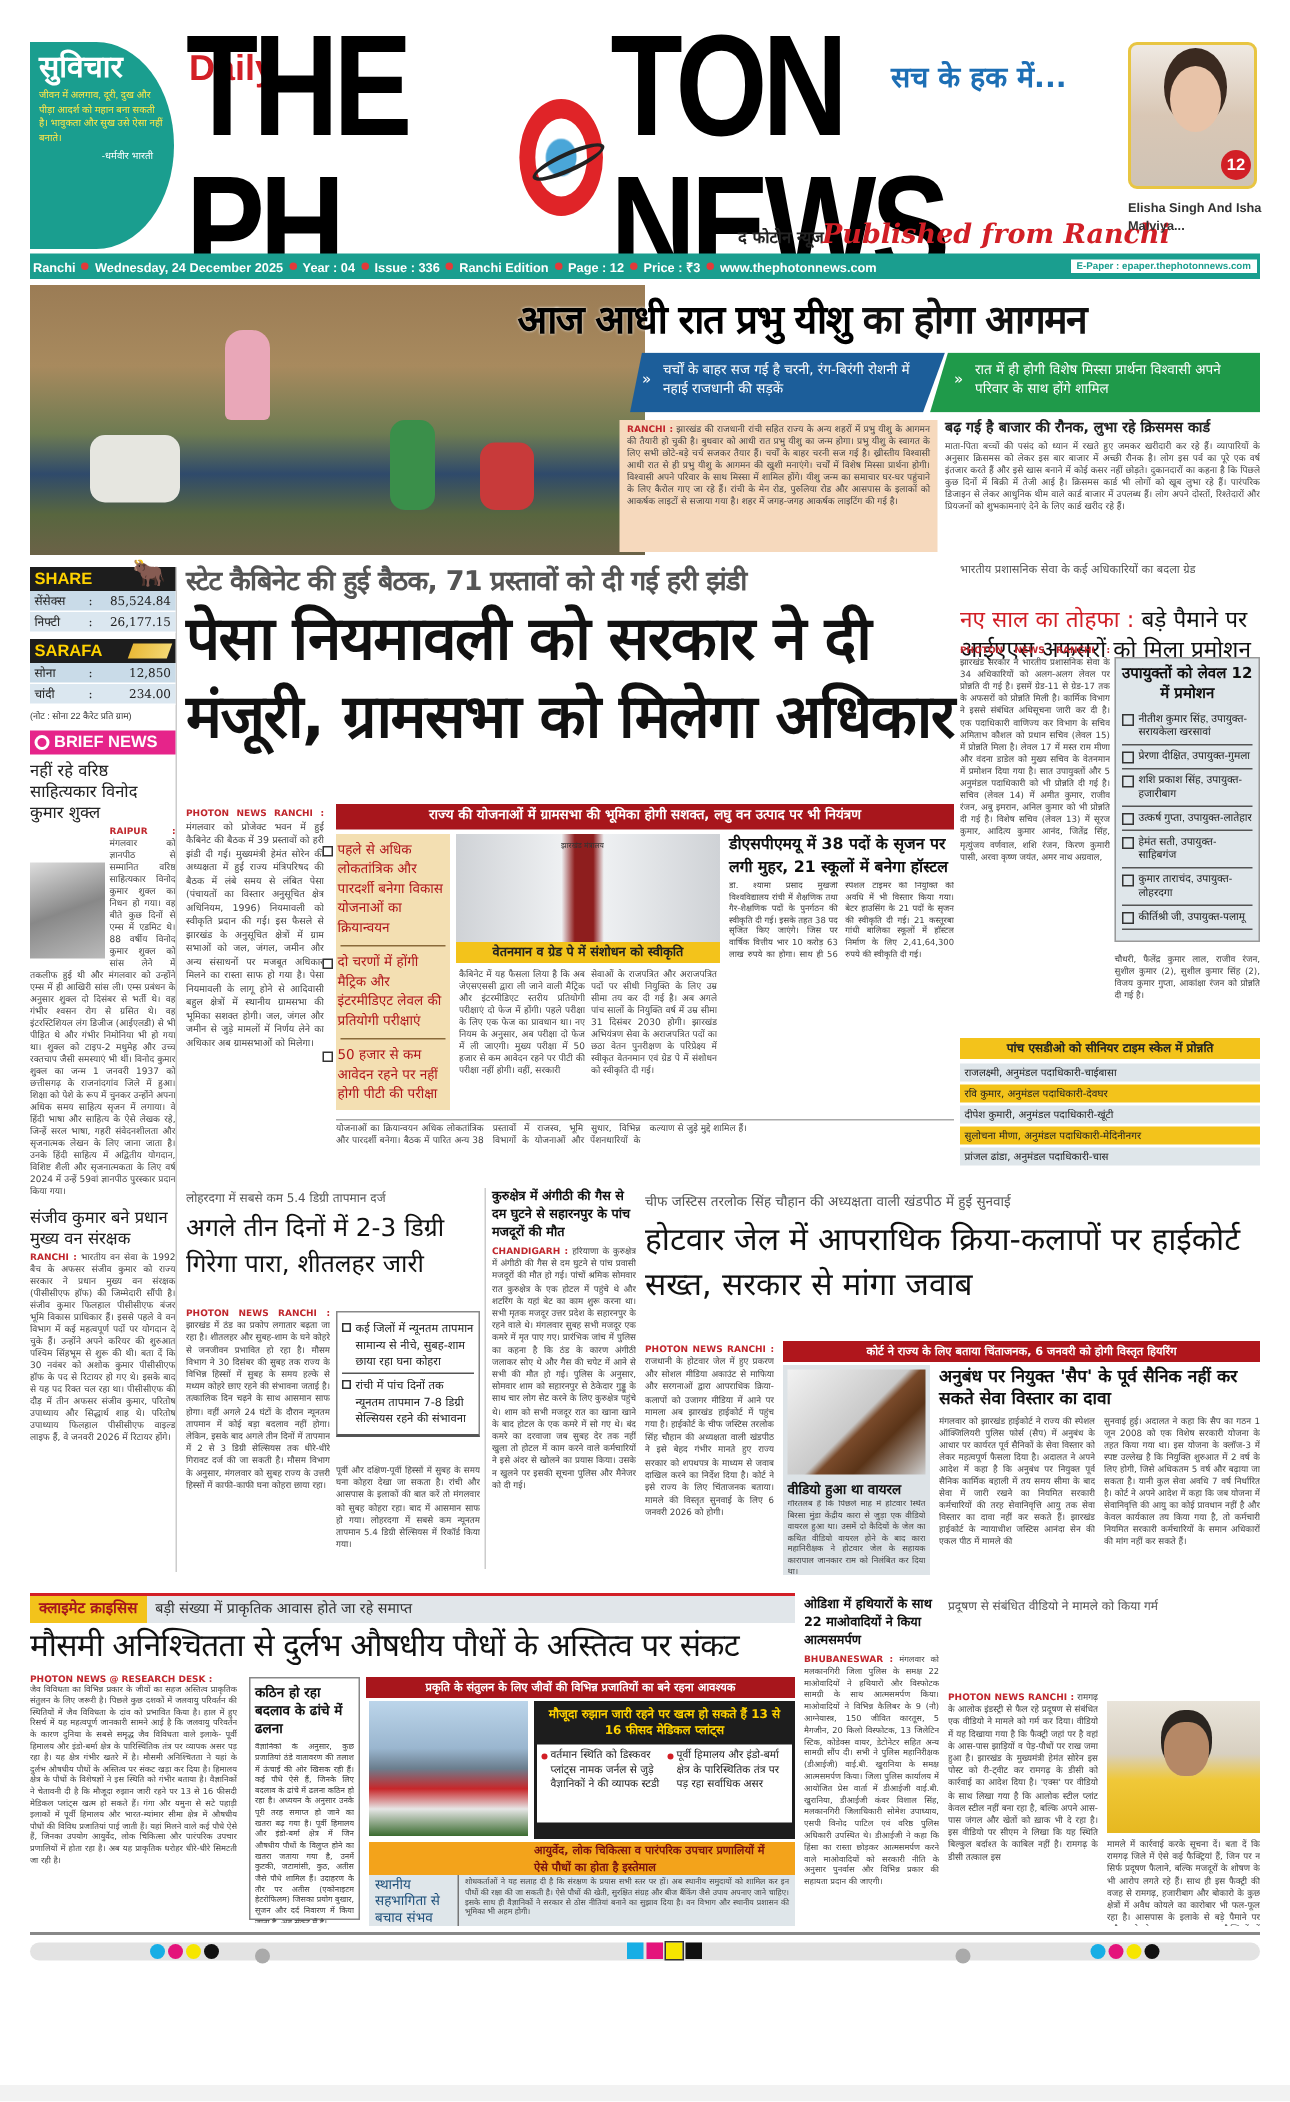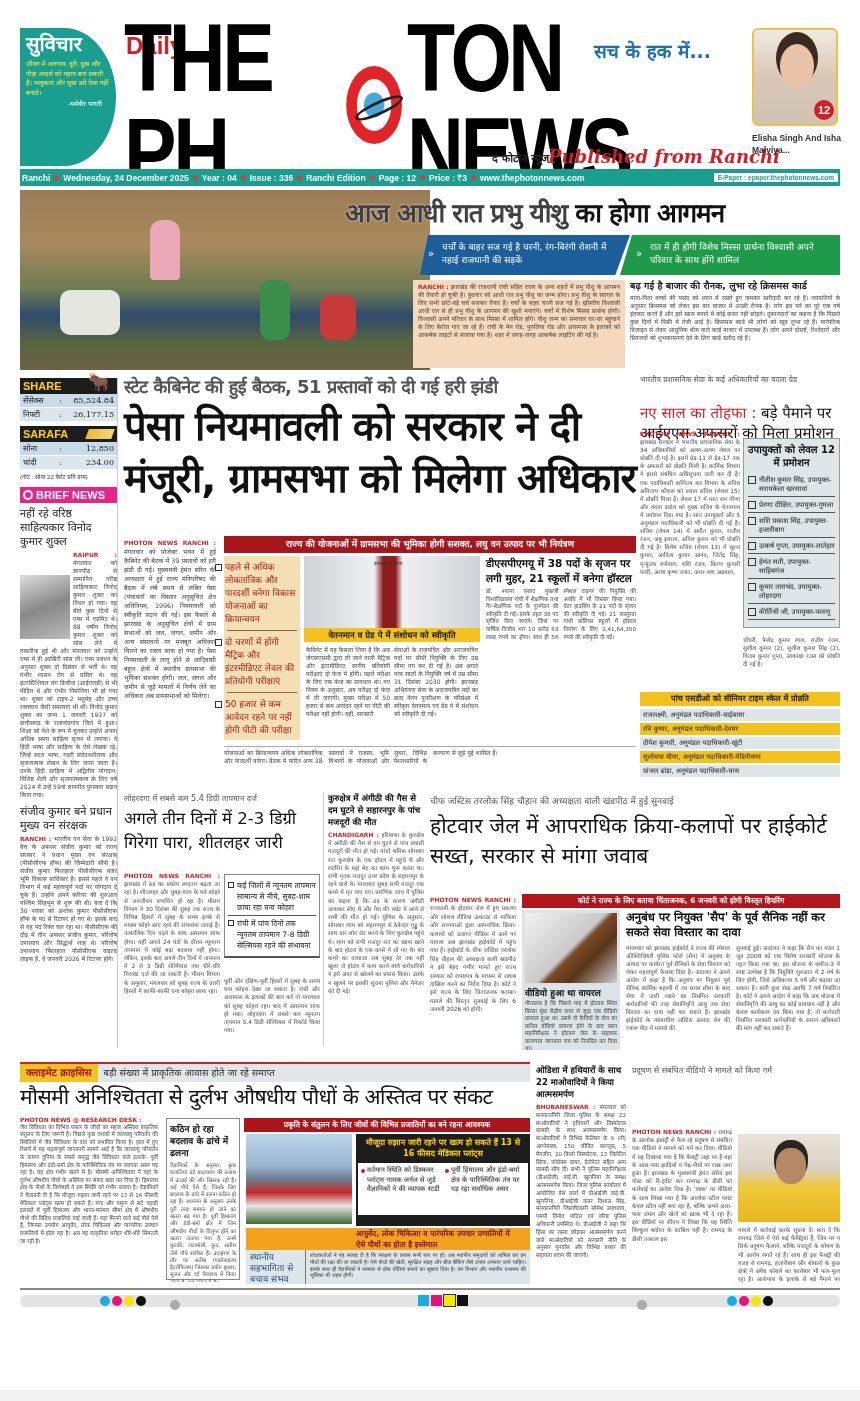--- a/index.html
+++ b/index.html
@@ -64,21 +64,21 @@
 </div>
 
 <div class="abs" style="left:20px;top:190px;width:820px;height:180px">
   <div class="abs" style="left:0;top:0;width:410px;height:180px;background:linear-gradient(180deg,#9b7c55 0,#a88a5e 30%,#6e7b52 55%,#2f4a6b 70%,#58663f 85%,#6b6247)">
     <div style="position:absolute;left:130px;top:30px;width:30px;height:60px;background:#e9a7b8;border-radius:12px 12px 4px 4px"></div>
     <div style="position:absolute;left:40px;top:100px;width:60px;height:45px;background:#e6e6e0;border-radius:10px"></div>
     <div style="position:absolute;left:240px;top:90px;width:30px;height:60px;background:#3a8f4a;border-radius:10px"></div>
     <div style="position:absolute;left:300px;top:105px;width:36px;height:45px;background:#c83a3a;border-radius:10px"></div>
   </div>
   <div class="abs hindi-h" style="left:325px;top:4px;font-size:26px;font-weight:bold;white-space:nowrap;letter-spacing:-1px">
-    <span style="color:#404040;text-shadow:0 0 2px #fff">आज आधी रात प्रभु यीशु</span>
+    <span style="color:#000000;text-shadow:0 0 2px #fff">आज आधी रात प्रभु यीशु</span>
     <span style="color:#111">का होगा आगमन</span>
   </div>
   <div class="abs" style="left:400px;top:45px;width:210px;height:40px;background:#1c5e9a;clip-path:polygon(8px 0,100% 0,93% 100%,0 100%);color:#fff;font-size:9px;line-height:13px;padding:6px 14px 0 22px;font-family:'DejaVu Sans',sans-serif">
     <span style="position:absolute;left:8px;top:12px;font-size:10px">»</span>
     <span>चर्चों के बाहर सज गई है चरनी, रंग-बिरंगी रोशनी में नहाई राजधानी की सड़कें</span>
   </div>
   <div class="abs" style="left:600px;top:45px;width:220px;height:40px;background:#1f9a4a;clip-path:polygon(12px 0,100% 0,100% 100%,0 100%);color:#fff;font-size:9px;line-height:13px;padding:6px 8px 0 30px;font-family:'DejaVu Sans',sans-serif">
     <span style="position:absolute;left:16px;top:12px;font-size:10px">»</span>
     <span>रात में ही होगी विशेष मिस्सा प्रार्थना विश्वासी अपने परिवार के साथ होंगे शामिल</span>
   </div>
@@ -137,21 +137,21 @@
     <span>मंगलवार को ज्ञानपीठ से सम्मानित वरिष्ठ साहित्यकार विनोद कुमार शुक्ल का निधन हो गया। वह बीते कुछ दिनों से एम्स में एडमिट थे। 88 वर्षीय विनोद कुमार शुक्ल को सांस लेने में तकलीफ हुई थी और मंगलवार को उन्होंने एम्स में ही आखिरी सांस ली। एम्स प्रबंधन के अनुसार शुक्ल दो दिसंबर से भर्ती थे। वह गंभीर श्वसन रोग से ग्रसित थे। वह इंटरस्टिशियल लंग डिजीज (आईएलडी) से भी पीड़ित थे और गंभीर निमोनिया भी हो गया था। शुक्ल को टाइप-2 मधुमेह और उच्च रक्तचाप जैसी समस्याएं भी थीं। विनोद कुमार शुक्ल का जन्म 1 जनवरी 1937 को छत्तीसगढ़ के राजनांदगांव जिले में हुआ। शिक्षा को पेशे के रूप में चुनकर उन्होंने अपना अधिक समय साहित्य सृजन में लगाया। वे हिंदी भाषा और साहित्य के ऐसे लेखक रहे, जिन्हें सरल भाषा, गहरी संवेदनशीलता और सृजनात्मक लेखन के लिए जाना जाता है। उनके हिंदी साहित्य में अद्वितीय योगदान, विशिष्ट शैली और सृजनात्मकता के लिए वर्ष 2024 में उन्हें 59वां ज्ञानपीठ पुरस्कार प्रदान किया गया।</span>
   </div>
   <div class="hindi-h" style="font-size:11px;line-height:14px;margin-top:4px;color:#222">संजीव कुमार बने प्रधान मुख्य वन संरक्षक</div>
   <div class="body-text" style="margin-top:2px;height:176px">
     <span class="dateline">RANCHI :</span>
     <span>भारतीय वन सेवा के 1992 बैच के अफसर संजीव कुमार को राज्य सरकार ने प्रधान मुख्य वन संरक्षक (पीसीसीएफ हॉफ) की जिम्मेदारी सौंपी है। संजीव कुमार फिलहाल पीसीसीएफ बंजर भूमि विकास प्राधिकार हैं। इससे पहले वे वन विभाग में कई महत्वपूर्ण पदों पर योगदान दे चुके हैं। उन्होंने अपने करियर की शुरुआत पश्चिम सिंहभूम से शुरू की थी। बता दें कि 30 नवंबर को अशोक कुमार पीसीसीएफ हॉफ के पद से रिटायर हो गए थे। इसके बाद से यह पद रिक्त चल रहा था। पीसीसीएफ की दौड़ में तीन अफसर संजीव कुमार, परितोष उपाध्याय और सिद्धार्थ शाह थे। परितोष उपाध्याय फिलहाल पीसीसीएफ वाइल्ड लाइफ हैं, वे जनवरी 2026 में रिटायर होंगे।</span>
   </div>
 </div>
 
 <div class="abs" style="left:124px;top:374px;width:512px;height:410px">
-  <div class="hindi-h" style="font-size:18px;color:#555;font-weight:bold;white-space:nowrap;letter-spacing:-0.5px">स्टेट कैबिनेट की हुई बैठक, 51 प्रस्तावों को दी गई हरी झंडी</div>
+  <div class="hindi-h" style="font-size:18px;color:#555;font-weight:bold;white-space:nowrap;letter-spacing:-0.5px">स्टेट कैबिनेट की हुई बैठक, 71 प्रस्तावों को दी गई हरी झंडी</div>
   <div class="hindi-h" style="font-size:40px;line-height:52px;font-weight:900;color:#111;letter-spacing:-1px;margin-top:2px">पेसा नियमावली को सरकार ने दी मंजूरी, ग्रामसभा को मिलेगा अधिकार</div>
   <div class="abs body-text" style="left:0;top:164px;width:92px;height:232px;font-size:6.3px;line-height:9px">
     <span class="dateline">PHOTON NEWS RANCHI :</span>
     <span>मंगलवार को प्रोजेक्ट भवन में हुई कैबिनेट की बैठक में 39 प्रस्तावों को हरी झंडी दी गई। मुख्यमंत्री हेमंत सोरेन की अध्यक्षता में हुई राज्य मंत्रिपरिषद की बैठक में लंबे समय से लंबित पेसा (पंचायतों का विस्तार अनुसूचित क्षेत्र अधिनियम, 1996) नियमावली को स्वीकृति प्रदान की गई। इस फैसले से झारखंड के अनुसूचित क्षेत्रों में ग्राम सभाओं को जल, जंगल, जमीन और अन्य संसाधनों पर मजबूत अधिकार मिलने का रास्ता साफ हो गया है। पेसा नियमावली के लागू होने से आदिवासी बहुल क्षेत्रों में स्थानीय ग्रामसभा की भूमिका सशक्त होगी। जल, जंगल और जमीन से जुड़े मामलों में निर्णय लेने का अधिकार अब ग्रामसभाओं को मिलेगा।</span>
   </div>
   <div class="abs hindi-h" style="left:100px;top:162px;width:412px;height:17px;background:#a8161c;color:#fff;font-size:9px;font-weight:bold;text-align:center;line-height:17px;white-space:nowrap;overflow:hidden">राज्य की योजनाओं में ग्रामसभा की भूमिका होगी सशक्त, लघु वन उत्पाद पर भी नियंत्रण</div>
   <div class="abs" style="left:100px;top:182px;width:76px;height:184px;background:#f3dfb2;padding:3px">
     <div id="lead-bullets">
         <div style="display:flex;gap:3px;font-size:9px;line-height:13px;color:#b0161c;font-family:&quot;DejaVu Sans&quot;,sans-serif;padding:2px 0 4px;border-bottom:1px solid #8a6a3a;margin-bottom:3px">
           <span style="width:7px;height:7px;border:1px solid #333;flex:none;margin-top:3px;margin-left:-12px;background:#fff"></span>

